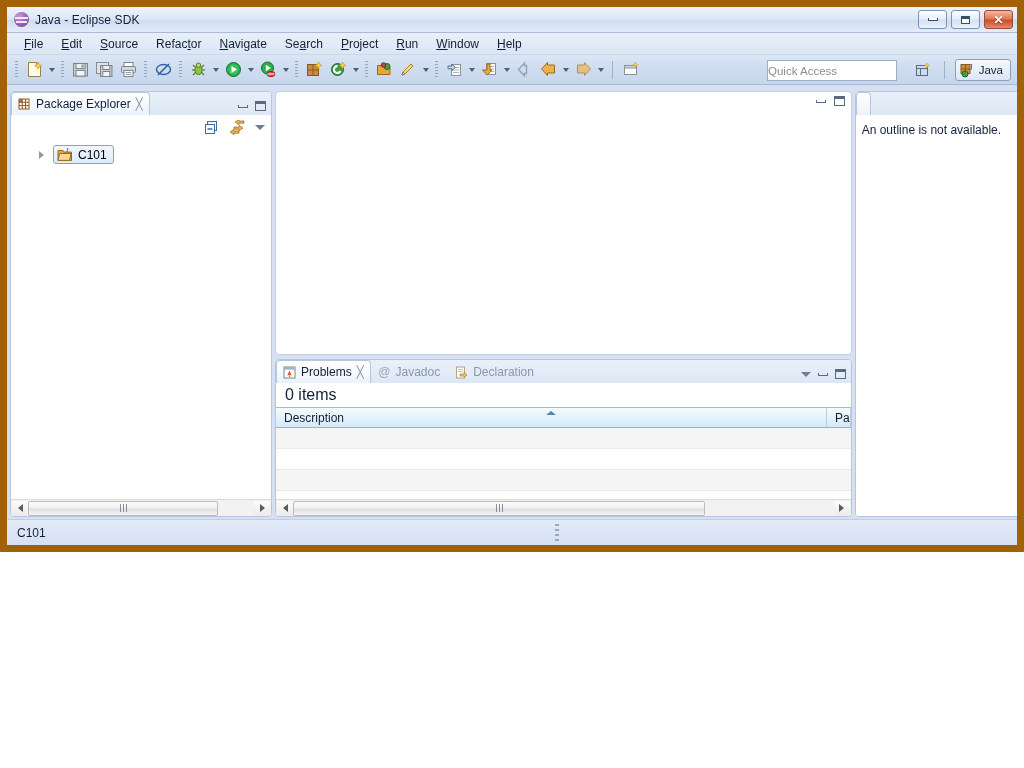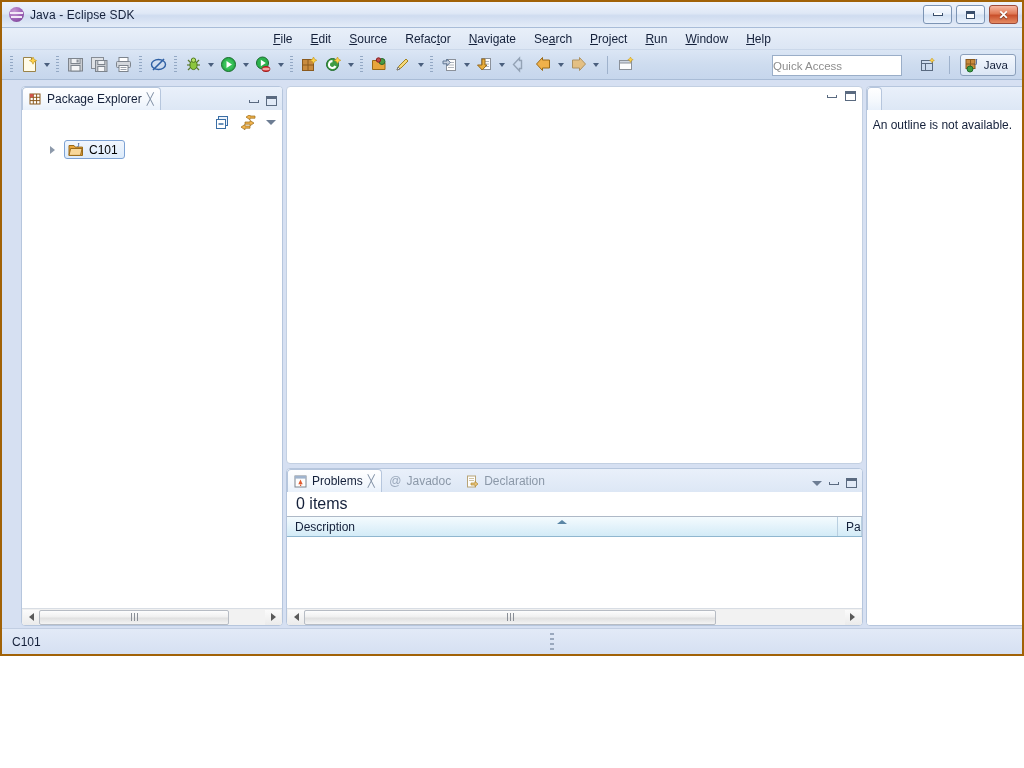--- a/index.html
+++ b/index.html
@@ -5,24 +5,24 @@
   * { box-sizing: border-box; }
   html, body {
     margin: 0; padding: 0;
     width: 1024px; height: 768px;
     overflow: hidden;
     font-family: "Liberation Sans", sans-serif;
     font-size: 12px;
     color: #000;
   }
   #app {
-    width: 1024px; height: 656px;
+    width: 1024px; height: 552px;
     position: relative;
     background: #d6e0f2;
-    border: 2px solid #a16207;
+    border: 7px solid #a16207;
     overflow: hidden;
   }
 
   
   .titlebar {
     height: 26px;
     background: linear-gradient(to bottom, #eef3fb 0%, #dfe8f6 45%, #cfdcf0 55%, #e4ecf8 100%);
     border-bottom: 1px solid #a8bcd8;
     display: flex; align-items: center;
     padding-left: 7px;
@@ -66,23 +66,22 @@
   .gl-min { width: 10px; height: 3px; border: 1px solid #3a4e6b; border-top: none; background: #fff;}
   .gl-max { width: 9px; height: 8px; border: 1px solid #3a4e6b; background: #fff; }
   .gl-max::before { content:""; display:block; height:2px; background:#3a4e6b; }
   .gl-close { color: #fff; font-size: 12px; font-weight: bold; line-height: 1; text-shadow: 0 1px 1px rgba(0,0,0,.5); }
 
   
   .menubar {
     height: 22px;
     background: linear-gradient(to bottom, #e8eff9, #dce6f4);
     display: flex; align-items: center;
-    padding-left: 20px;
+    padding-left: 8px;
     border-bottom: 1px solid #cbd8ea;
-    justify-content: center;
   }
   .menu-item {
     padding: 2px 9px; font-size: 12px; color: #14203a; cursor: default;
   }
   .menu-item u { text-decoration: underline; }
 
   
   .toolbar {
     height: 30px;
     background: linear-gradient(to bottom, #dbe6f5 0%, #cedcef 50%, #c6d6ec 100%);
@@ -137,21 +136,20 @@
   .open-persp {
     width: 22px; height: 22px;
     display:flex; align-items:center; justify-content:center;
   }
 
   
   .workbench {
     position: absolute;
     left: 3px; right: 3px; top: 84px; bottom: 28px;
     display: flex;
-    margin-left: 16px;
   }
   .col-left  { width: 262px; display: flex; flex-direction: column; flex: none; }
   .col-mid   { flex: 1; display: flex; flex-direction: column; margin: 0 3px; }
   .col-right { width: 192px; display: flex; flex-direction: column; flex: none; }
 
   
   .part {
     background: #fff;
     border: 1px solid #b6c6dd;
     border-radius: 4px;
@@ -236,21 +234,21 @@
     position: absolute; right: 6px; top: 4px;
     display: flex; align-items: center; gap: 8px;
   }
 
   
   .outline-text { padding: 8px 6px; font-size: 12px; color: #14203a; }
 
   
   .bottom-part { height: 158px; margin-top: 4px; flex: none; }
   .items-count { padding: 3px 0 3px 9px; font-size: 16px; color: #14203a; flex:none; }
-  .ptable { flex: 1; display: flex; flex-direction: row; overflow: hidden; }
+  .ptable { flex: 1; display: flex; flex-direction: column; overflow: hidden; }
   .ptable-head {
     height: 21px; display: flex; flex: none;
     border-top: 1px solid #aeb9c7;
     border-bottom: 1px solid #8fb6cf;
   }
   .th {
     background: linear-gradient(to bottom, #f4fbfe 0%, #e2f2fa 55%, #d3ebf7 100%);
     border-right: 1px solid #b9cfe0;
     display: flex; align-items: center; padding-left: 8px;
     font-size: 12px; color: #14203a;

